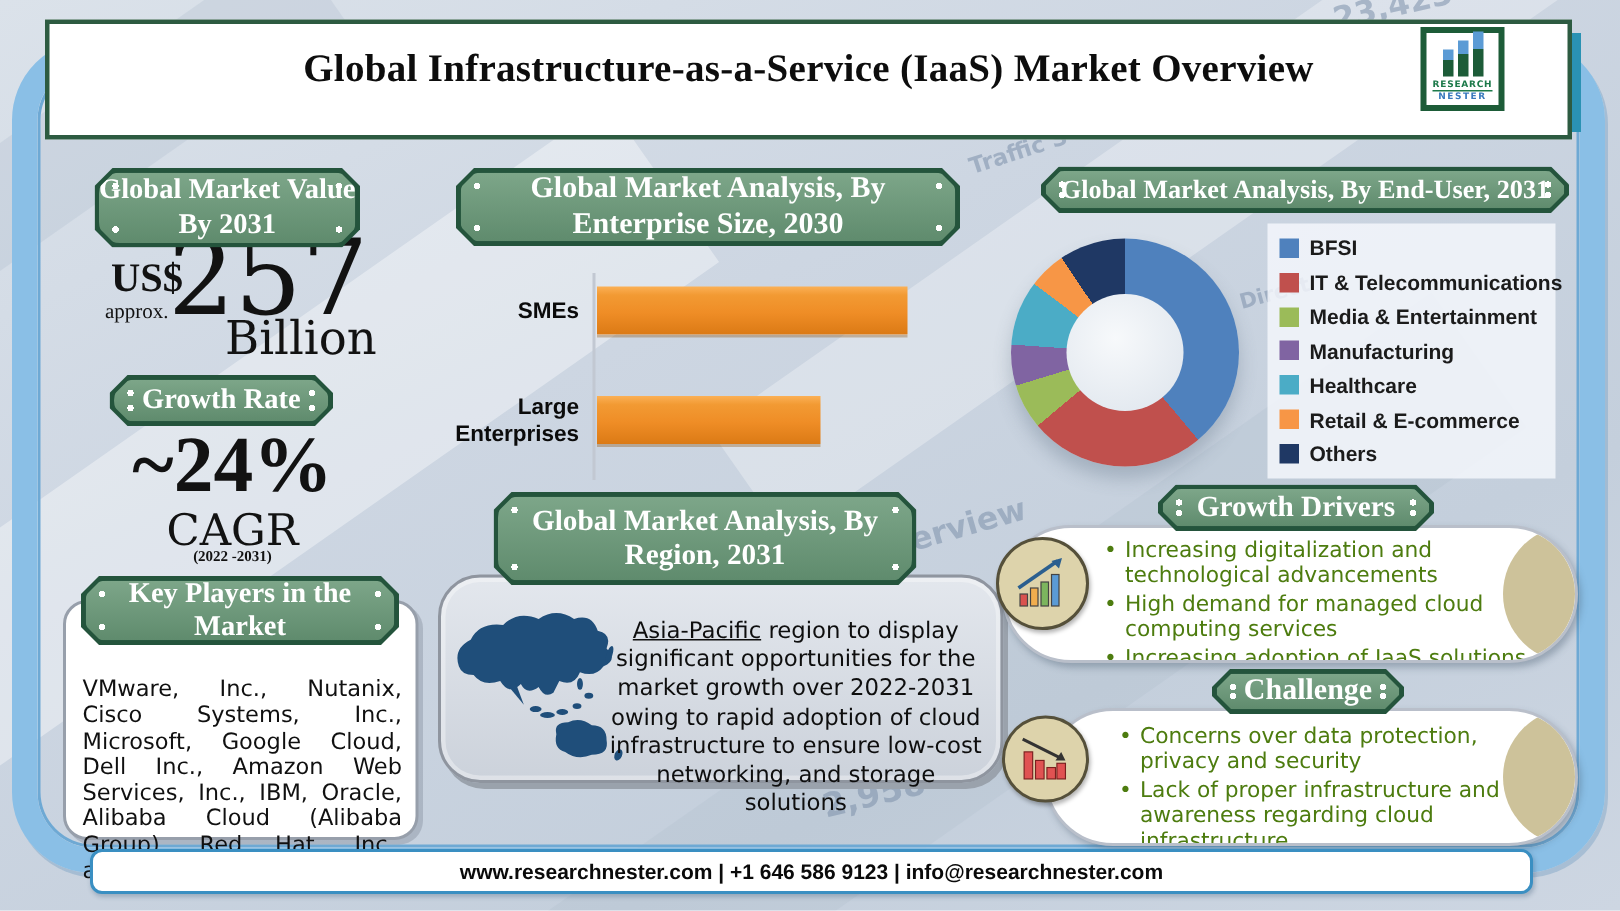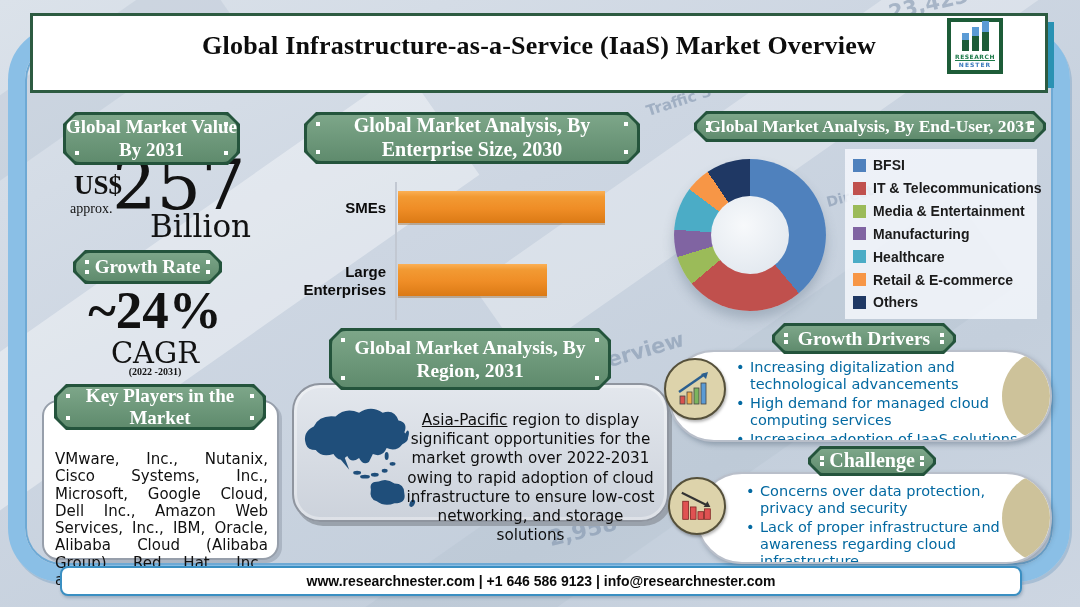--- a/index.html
+++ b/index.html
@@ -102,21 +102,21 @@
   .lsw{width:13px;height:13px;flex:0 0 13px;}
   .llb{font-family:"Liberation Sans",sans-serif;font-weight:700;font-size:14px;color:#1b1b1b;white-space:nowrap;}
   
   .pill{position:absolute;background:#fff;border:2px solid #b9bfca;border-radius:48px;overflow:hidden;
     box-sizing:border-box;z-index:4;box-shadow:2px 3px 5px rgba(60,80,100,.35);}
   .pill-gd{left:668px;top:350px;width:384px;height:92px;}
   .pill-ch{left:696px;top:472px;width:356px;height:92px;}
   .tan{position:absolute;right:-44px;top:50%;transform:translateY(-50%);width:92px;height:92px;
     border-radius:50%;background:#cdc29a;}
   .plist{position:absolute;margin:0;padding:0;list-style:none;z-index:5;}
-  .plist li{position:relative;padding-left:16px;font-size:14.5px;line-height:1.18;color:#0369a1;margin-bottom:2px;}
+  .plist li{position:relative;padding-left:16px;font-size:14.5px;line-height:1.18;color:#4d7c0f;margin-bottom:2px;}
   .plist li::before{content:"\2022";position:absolute;left:2px;}
   .gd-list{left:64px;top:7px;width:286px;}
   .ch-list{left:46px;top:9px;width:268px;}
   .icircle{position:absolute;z-index:6;border-radius:50%;background:#ddd3ab;border:2px solid #55503a;
     box-sizing:border-box;display:flex;align-items:center;justify-content:center;
     box-shadow:1px 2px 3px rgba(0,0,0,.3);}
   .ic-gd{left:664px;top:358px;width:62px;height:62px;}
   .ic-ch{left:668px;top:477px;width:58px;height:58px;}
   
   .footer{position:absolute;left:60px;top:566px;width:962px;height:30px;background:#fff;

